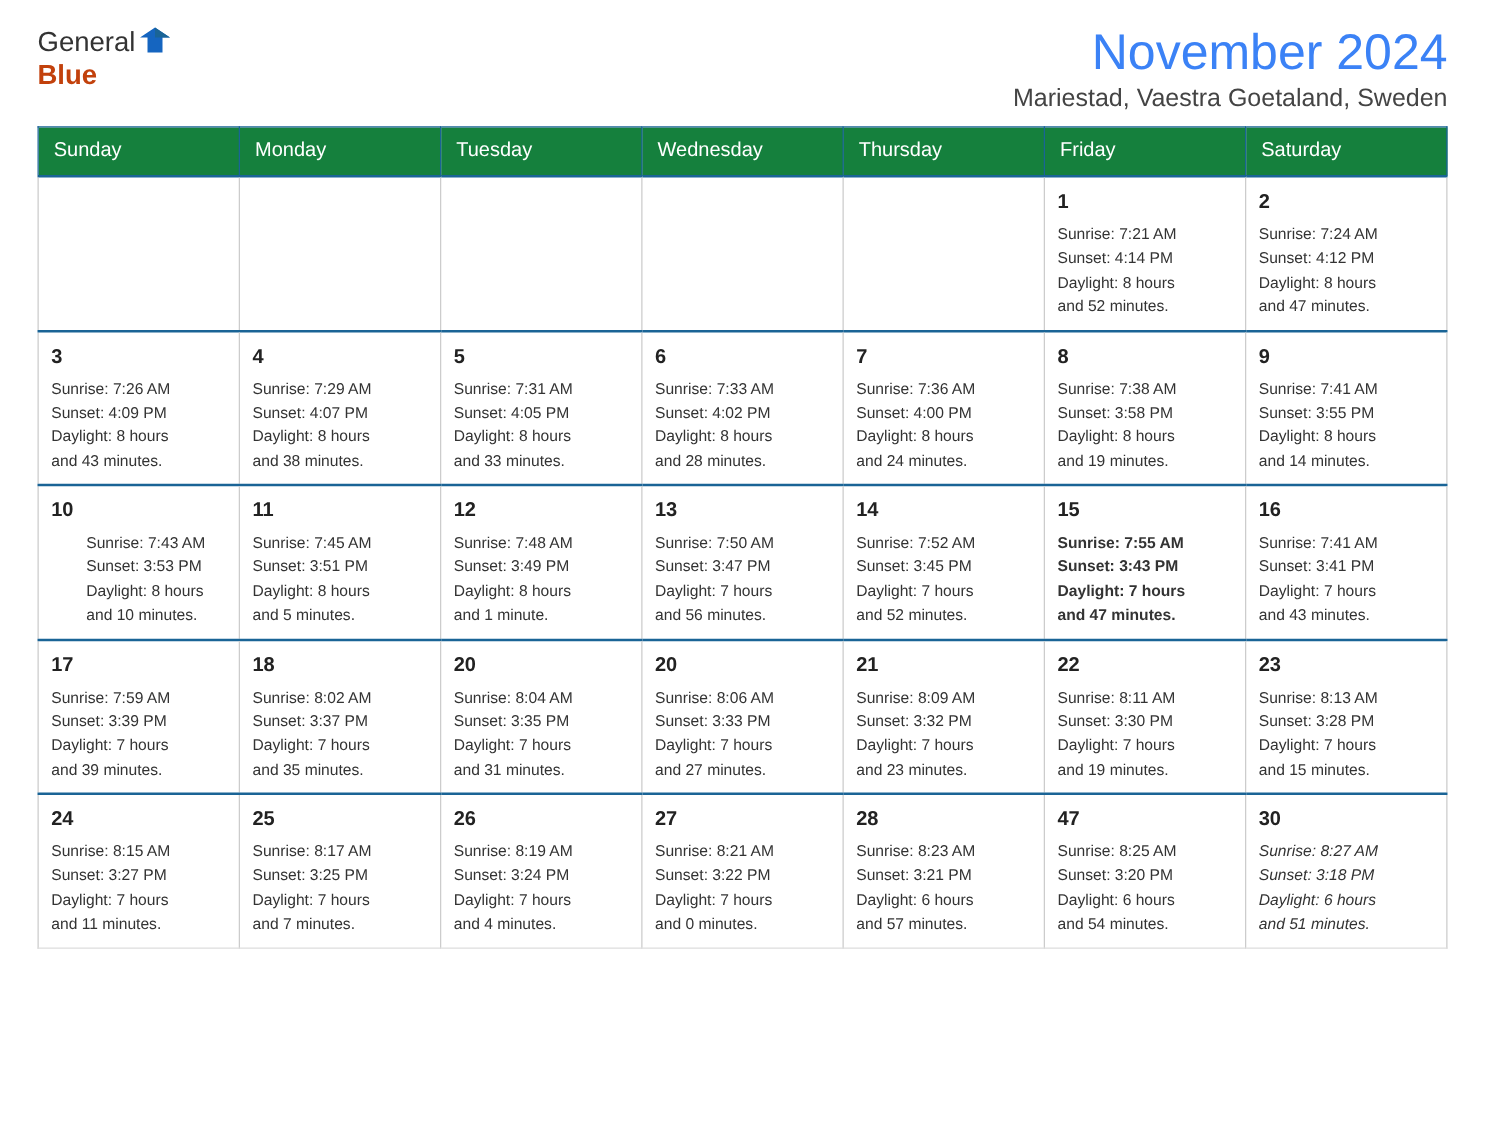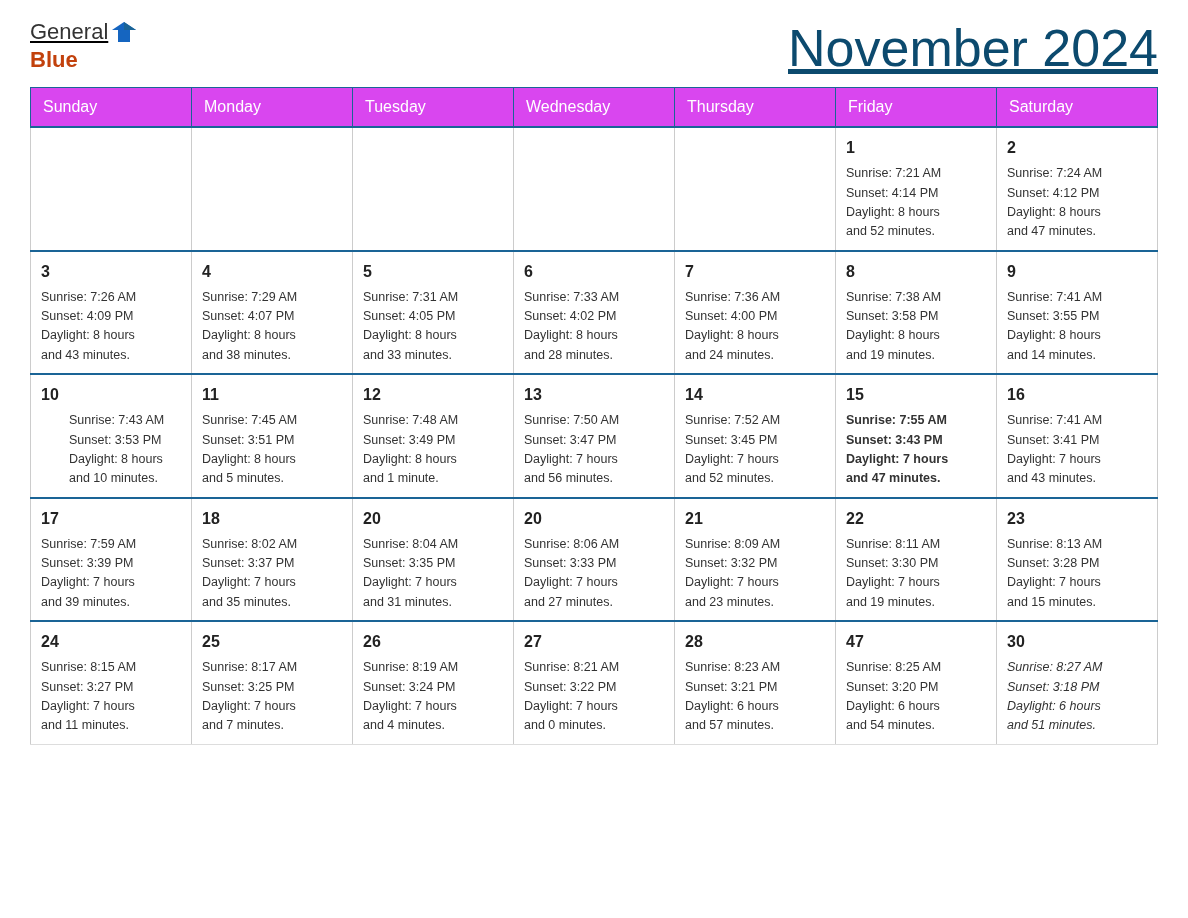--- a/index.html
+++ b/index.html
@@ -29,38 +29,37 @@
     }
     .logo-icon {
       width: 28px;
       height: 28px;
       margin-left: 2px;
     }
     .title-block {
       text-align: right;
     }
     .month-year {
-      font-size: 52px;
+      font-size: 40px;
       font-weight: normal;
-      color: #0c4a6e;
+      color: #3b82f6;
       line-height: 1.1;
-      text-decoration: underline;
     }
     .location {
       font-size: 20px;
       color: #444;
       margin-top: 4px;
     }
     .calendar {
       width: 100%;
       border-collapse: collapse;
       margin-top: 10px;
     }
     .calendar th {
-      background: #d946ef;
+      background: #15803d;
       color: #fff;
       font-size: 16px;
       font-weight: normal;
       padding: 10px 12px;
       text-align: left;
       border: 1px solid #1a6496;
     }
     .calendar td {
       vertical-align: top;
       border: 1px solid #ccc;
@@ -95,32 +94,33 @@
     .calendar tbody tr:nth-child(odd) td {
       background: #fff;
     }
   </style>
 </head>
 <body>
 
 <div class="header">
   <div class="logo">
     <div style="display:flex; flex-direction:column; align-items:flex-start;">
-      <div style="display:flex; text-decoration:underline;">
+      <div style="display:flex; align-items:center;">
         <span class="logo-text">General</span>
         <svg class="logo-icon" viewBox="0 0 28 28">
           <polygon points="14,2 26,10 20,10 20,22 8,22 8,10 2,10" fill="#1565c0"></polygon>
           <polygon points="14,2 26,10 14,10" fill="#1a6496"></polygon>
         </svg>
       </div>
       <span class="logo-text" style="color:#c2410c; font-weight:bold; font-size:22px;">Blue</span>
     </div>
   </div>
   <div class="title-block">
     <div class="month-year">November 2024</div>
+    <div class="location">Mariestad, Vaestra Goetaland, Sweden</div>
   </div>
 </div>
 
 <table class="calendar">
   <thead>
     <tr class="header-row">
       <th>Sunday</th>
       <th>Monday</th>
       <th>Tuesday</th>
       <th>Wednesday</th>

